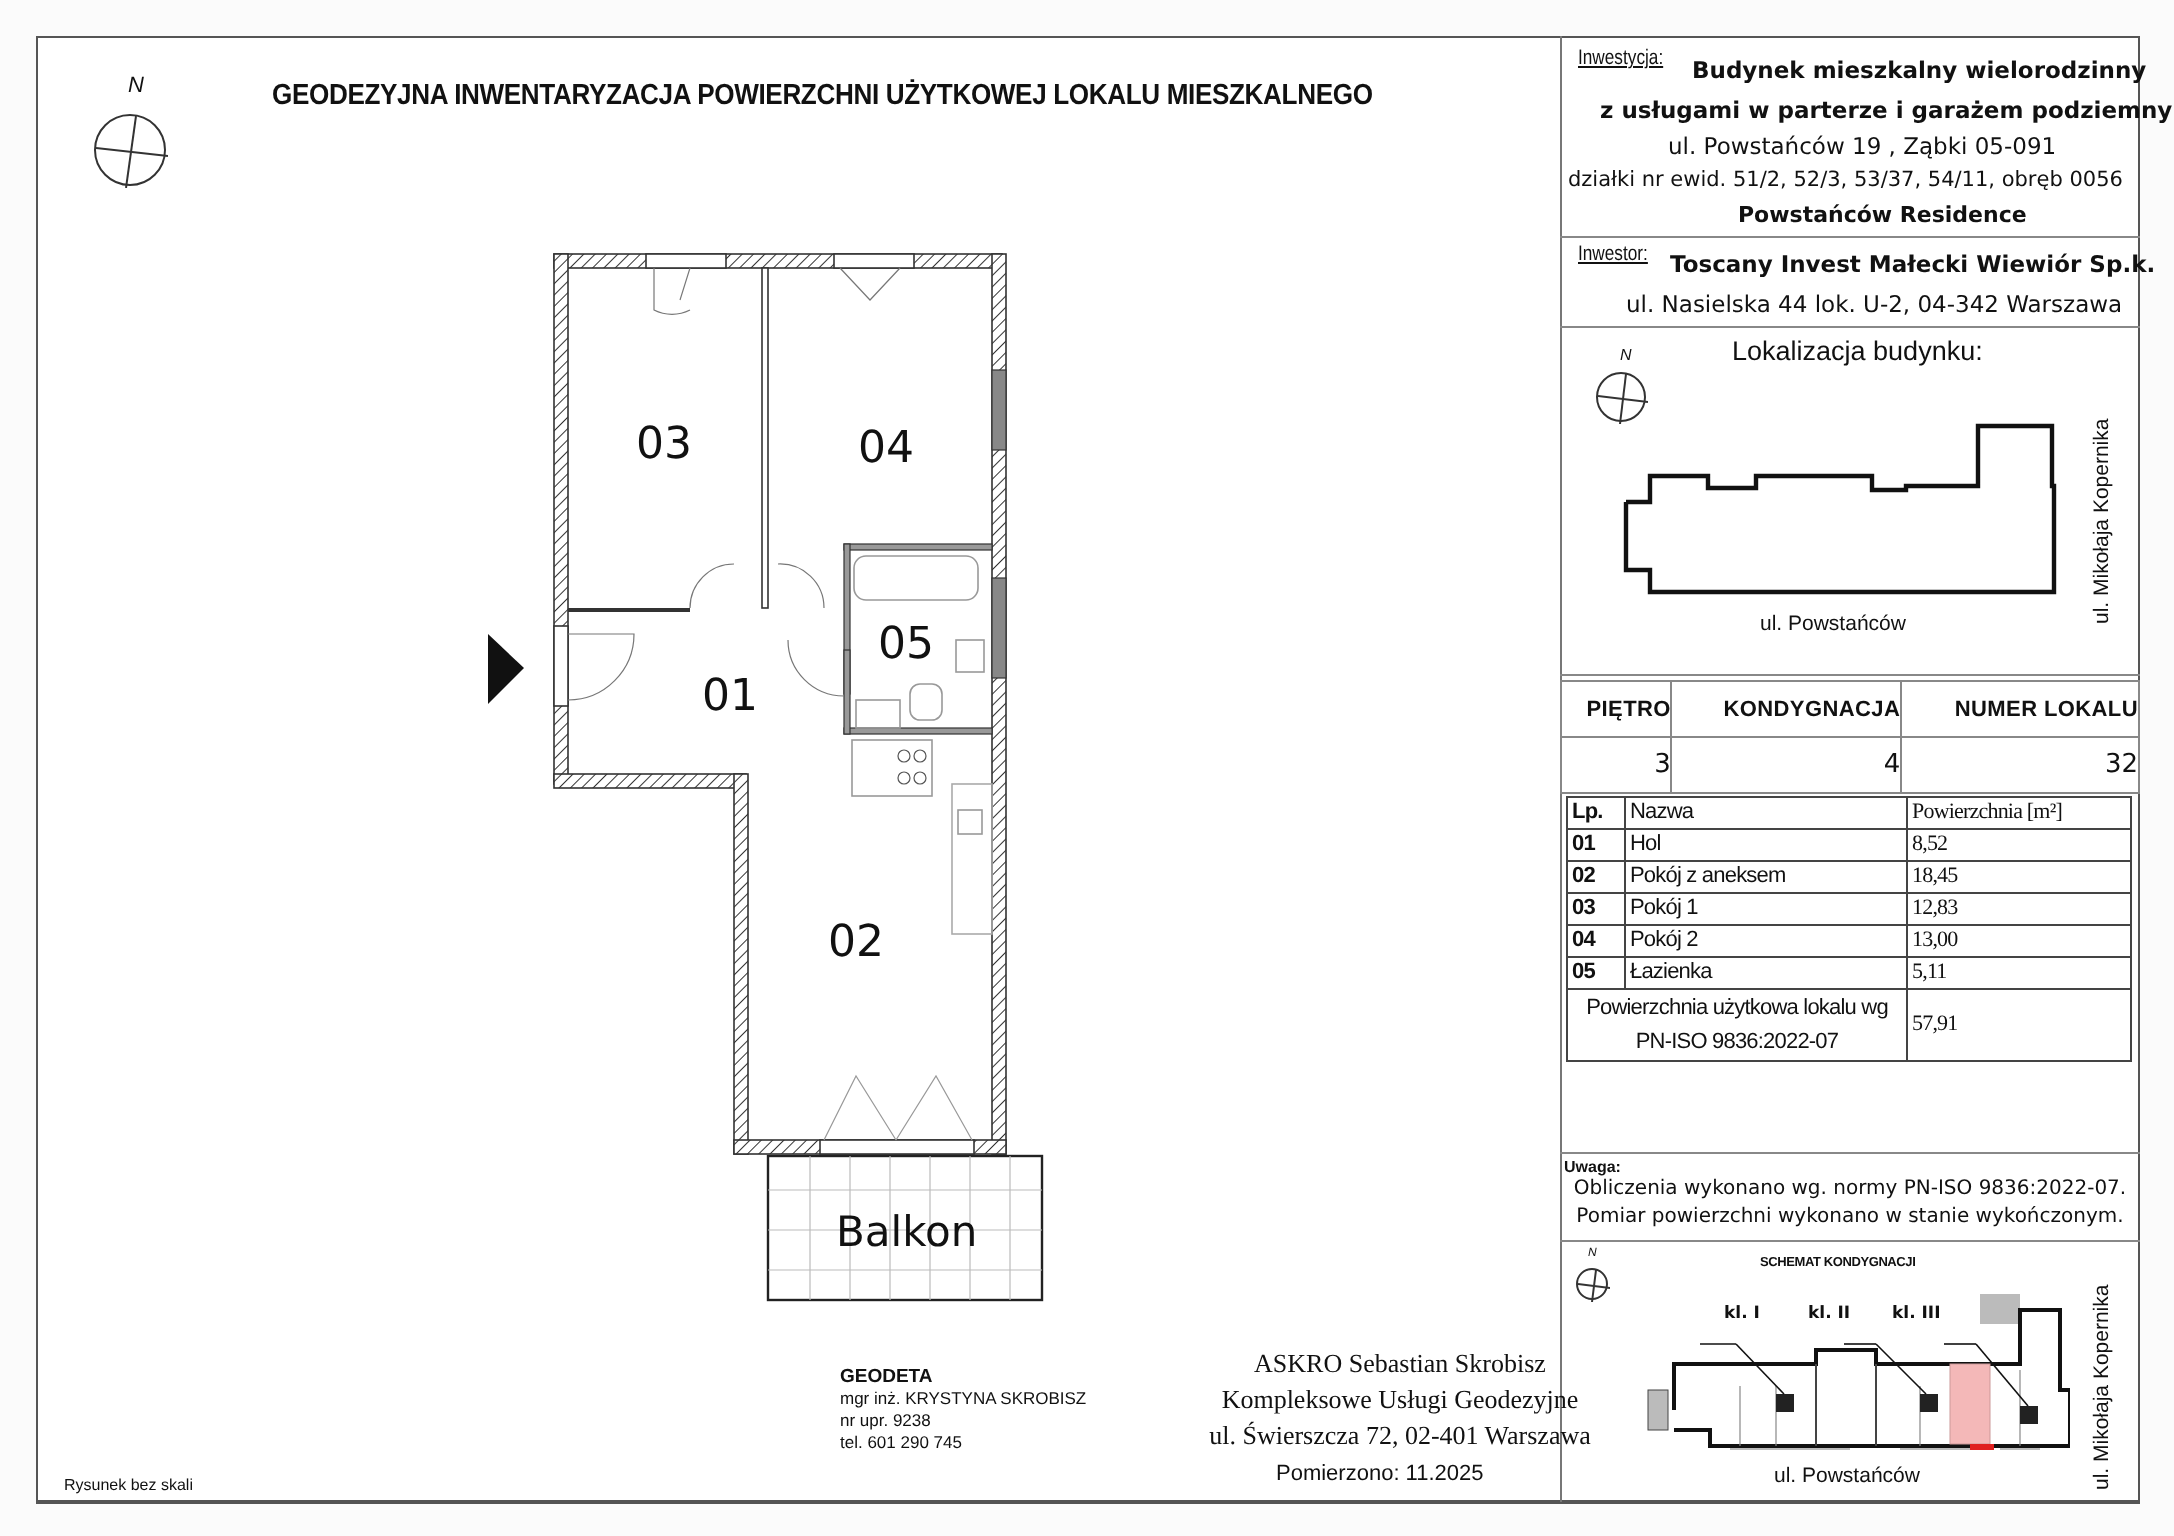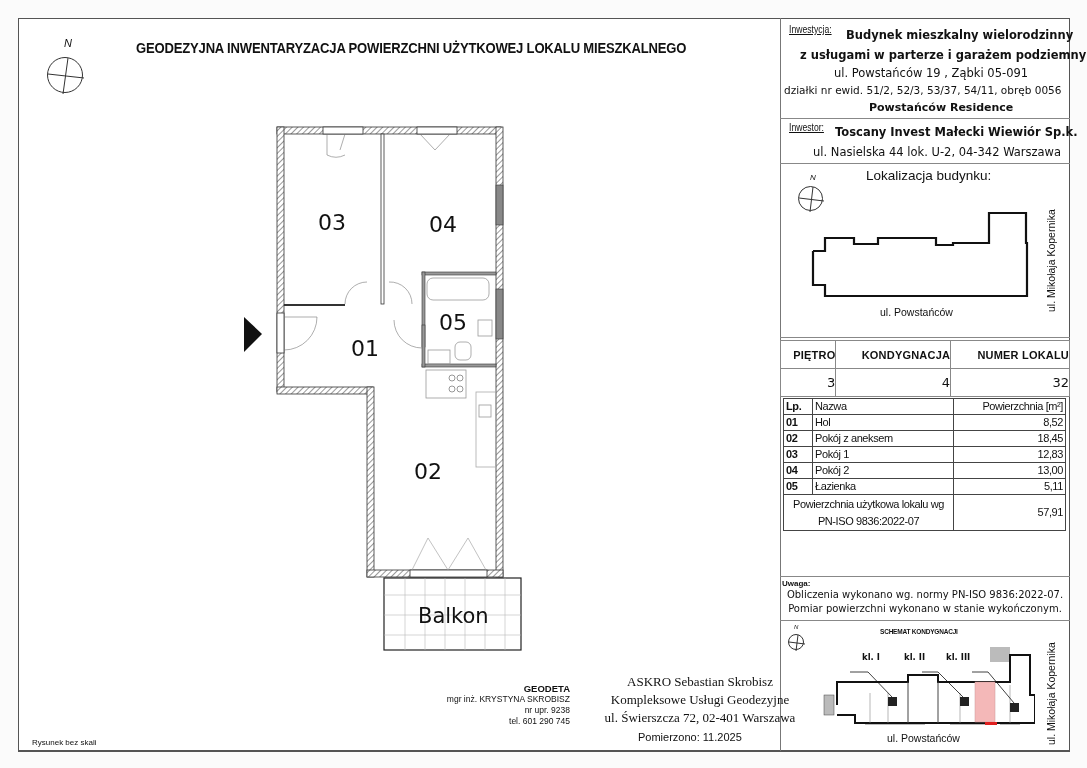--- a/index.html
+++ b/index.html
@@ -22,35 +22,35 @@
 
   .info-table { position: absolute; left: 780px; top: 340px; width: 290px; border-collapse: collapse; }
   .info-table td { border: 1px solid #888; text-align: right; height: 28px; }
   .info-head td { font-weight: bold; font-size: 11px; letter-spacing: 0.2px; }
   .info-val td { font-family: "DejaVu Sans", sans-serif; font-size: 13px; }
 
   .room-table { position: absolute; left: 783px; top: 398px; width: 283px; border-collapse: collapse; font-size: 11px; letter-spacing: -0.4px; }
   .room-table td { border: 1px solid #444; height: 16px; padding: 0 2px; line-height: 15px; }
   .room-table td.num { width: 29px; font-weight: bold; }
   .room-table td.name { width: 141px; }
-  .room-table td.area { text-align: right; }
+  .room-table td.area { text-align: left; font-family: Liberation Serif, serif; }
 
   .uwaga-label { position: absolute; left: 782px; top: 579px; font-size: 8px; font-weight: bold; }
   .uwaga-text { position: absolute; left: 780px; width: 290px; text-align: center; font-family: "DejaVu Sans", sans-serif; font-size: 10px; }
 
   .schem-title { position: absolute; left: 880px; top: 628px; font-size: 6.5px; font-weight: bold; letter-spacing: -0.2px; }
   .kl { position: absolute; font-size: 8.5px; font-weight: bold; font-family: "DejaVu Sans", sans-serif; }
 
   .vert { position: absolute; transform: rotate(-90deg); transform-origin: left top; white-space: nowrap; font-size: 10.5px; }
 
   
   .plan { position: absolute; left: 0; top: 0; }
   .room-label { position: absolute; font-family: "DejaVu Sans", sans-serif; font-size: 22px; }
 
-  .geodeta { position: absolute; left: 420px; top: 683px; width: 150px; text-align: right; font-size: 8.5px; line-height: 11px; }
+  .geodeta { position: absolute; left: 420px; top: 683px; width: 150px; text-align: left; font-size: 8.5px; line-height: 11px; }
   .askro { position: absolute; left: 580px; top: 673px; width: 200px; text-align: center; font-family: "Liberation Serif", serif; font-size: 13px; line-height: 18px; margin-left: 20px; }
   .pomierzono { position: absolute; left: 638px; top: 731px; font-size: 11px; }
   .rysunek { position: absolute; left: 32px; top: 738px; font-size: 8px; }
 </style>
 </head>
 <body>
 
 <div class="sheet">
   <div class="frame"></div>
   <div class="vdiv"></div>

